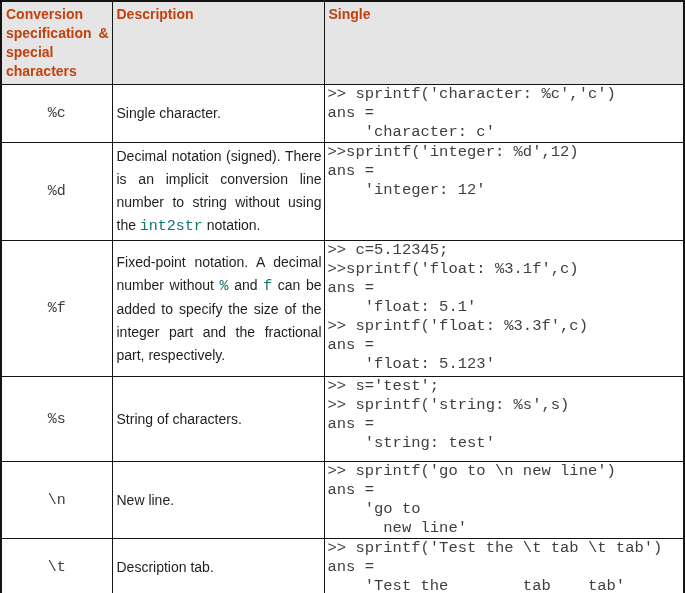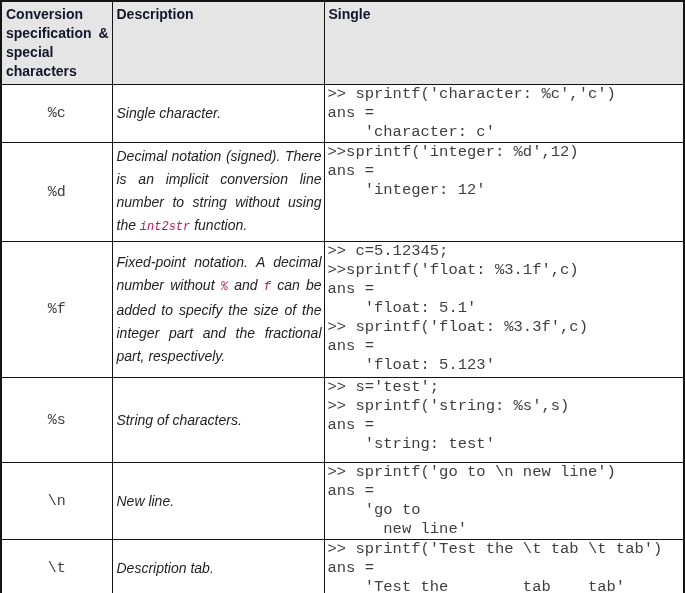--- a/index.html
+++ b/index.html
@@ -29,21 +29,21 @@
   }
   thead tr { height: 82px; }
   tbody tr:nth-child(1) { height: 58px; }
   tbody tr:nth-child(2) { height: 97px; }
   tbody tr:nth-child(3) { height: 136px; }
   tbody tr:nth-child(4) { height: 85px; }
   tbody tr:nth-child(5) { height: 72px; }
   tbody tr:nth-child(6) { height: 58px; }
   th {
     background: #e5e5e5;
-    color: #0f172a;
+    color: #c2410c;
     font-size: 14px;
     font-weight: bold;
     text-align: left;
     vertical-align: top;
     padding: 3px 3px 3px 4px;
     line-height: 19px;
   }
   th.h-spec { text-align: justify; }
   td.spec {
     font-family: "Liberation Mono", "DejaVu Sans Mono", monospace;
@@ -52,26 +52,25 @@
     text-align: center;
     vertical-align: middle;
   }
   td.desc {
     font-size: 14px;
     color: #1f1f1f;
     text-align: justify;
     vertical-align: middle;
     padding: 2px 2px 2px 4px;
     line-height: 23px;
-    font-style: italic;
   }
   td.desc .mono {
     font-family: "Liberation Mono", "DejaVu Sans Mono", monospace;
-    color: #be185d;
-    font-size: 12px;
+    color: #0f766e;
+    font-size: 15px;
   }
   td.example {
     vertical-align: top;
   }
   td.example pre {
     margin: 0;
     padding: 0 0 0 3px;
     font-family: "Liberation Mono", "DejaVu Sans Mono", monospace;
     font-size: 15.5px;
     line-height: 19px;
@@ -101,21 +100,21 @@
     <td class="desc"><span>Single character.</span></td>
     <td class="example">
           <pre>&gt;&gt; sprintf('character: %c','c')
 ans =
     'character: c'</pre>
         </td>
   </tr>
 
   <tr>
     <td class="spec">%d</td>
-    <td class="desc"><span>Decimal notation (signed). There is an implicit conversion line number to string without using the </span><span class="mono">int2str</span><span> function.</span></td>
+    <td class="desc"><span>Decimal notation (signed). There is an implicit conversion line number to string without using the </span><span class="mono">int2str</span><span> notation.</span></td>
     <td class="example">
           <pre>&gt;&gt;sprintf('integer: %d',12)
 ans =
     'integer: 12'</pre>
         </td>
   </tr>
 
   <tr>
     <td class="spec">%f</td>
     <td class="desc"><span>Fixed-point notation. A decimal number without </span><span class="mono">%</span><span> and </span><span class="mono">f</span><span> can be added to specify the size of the integer part and the fractional part, respectively.</span></td>

